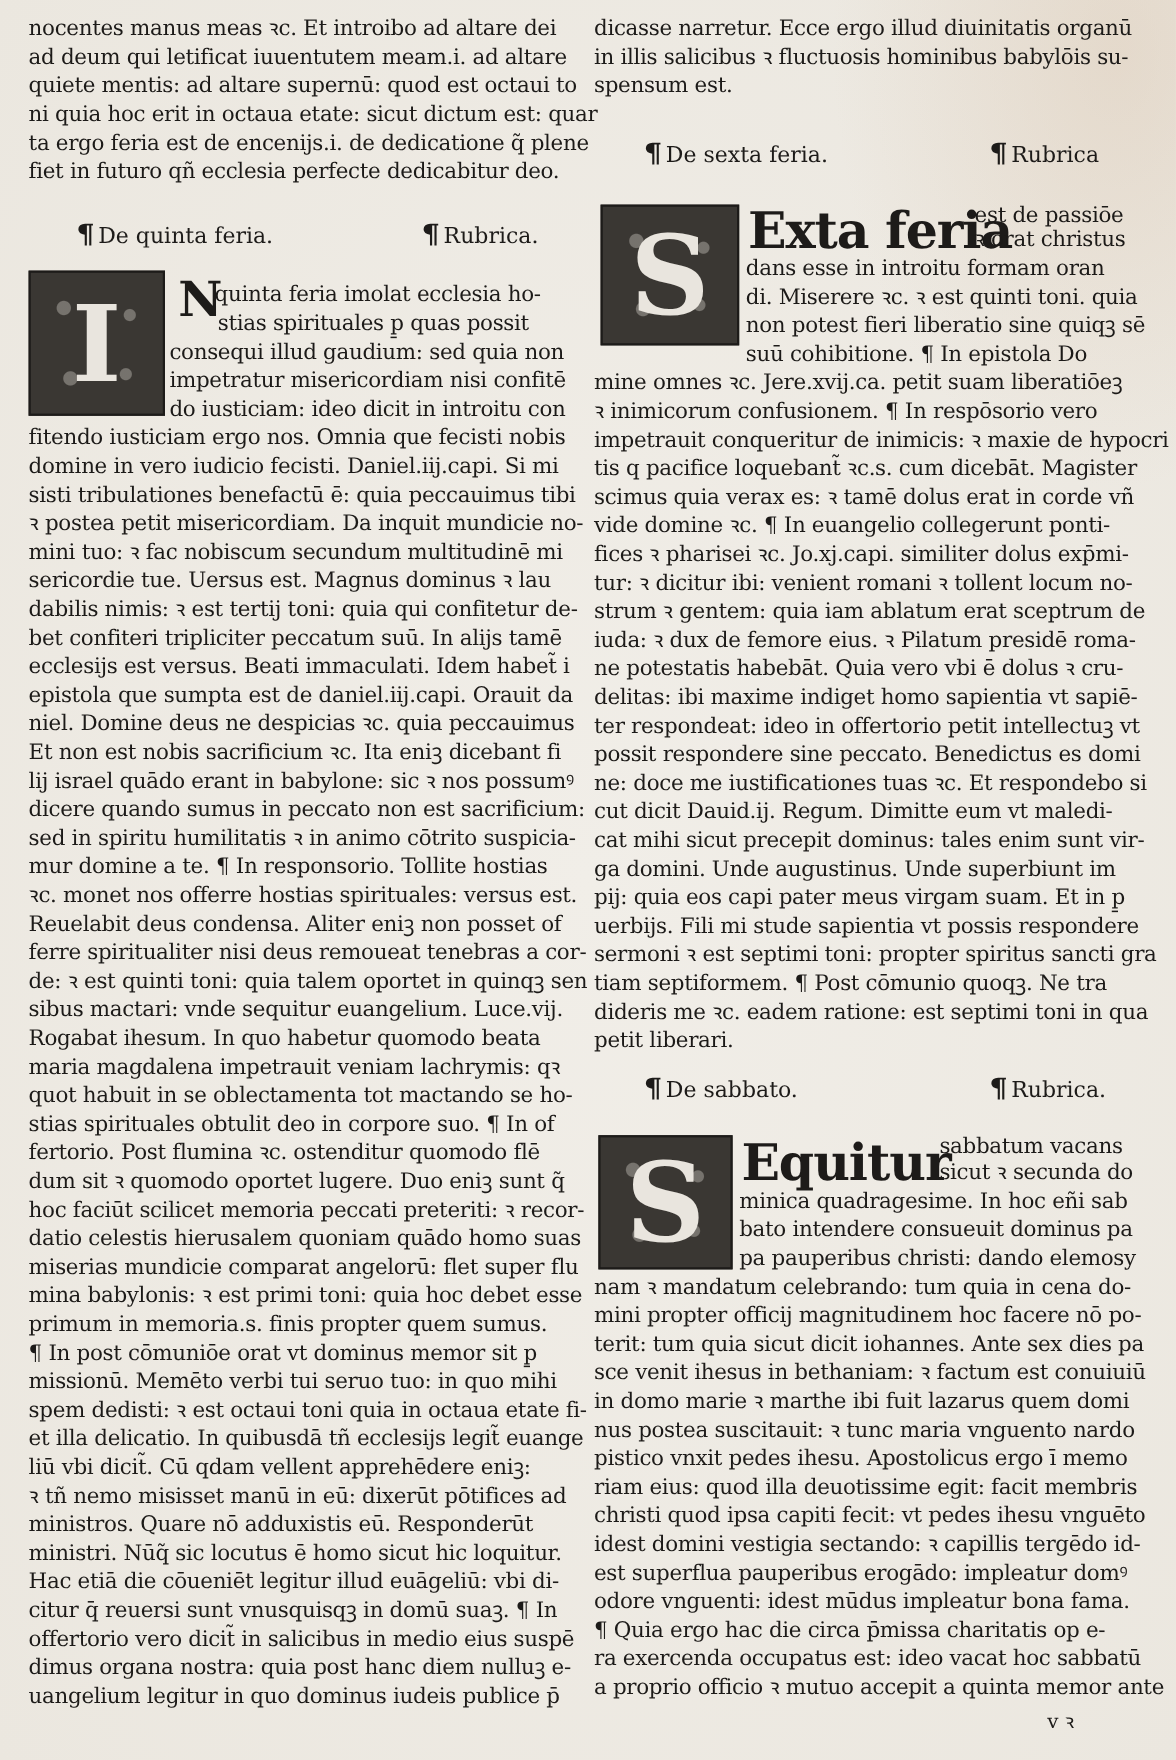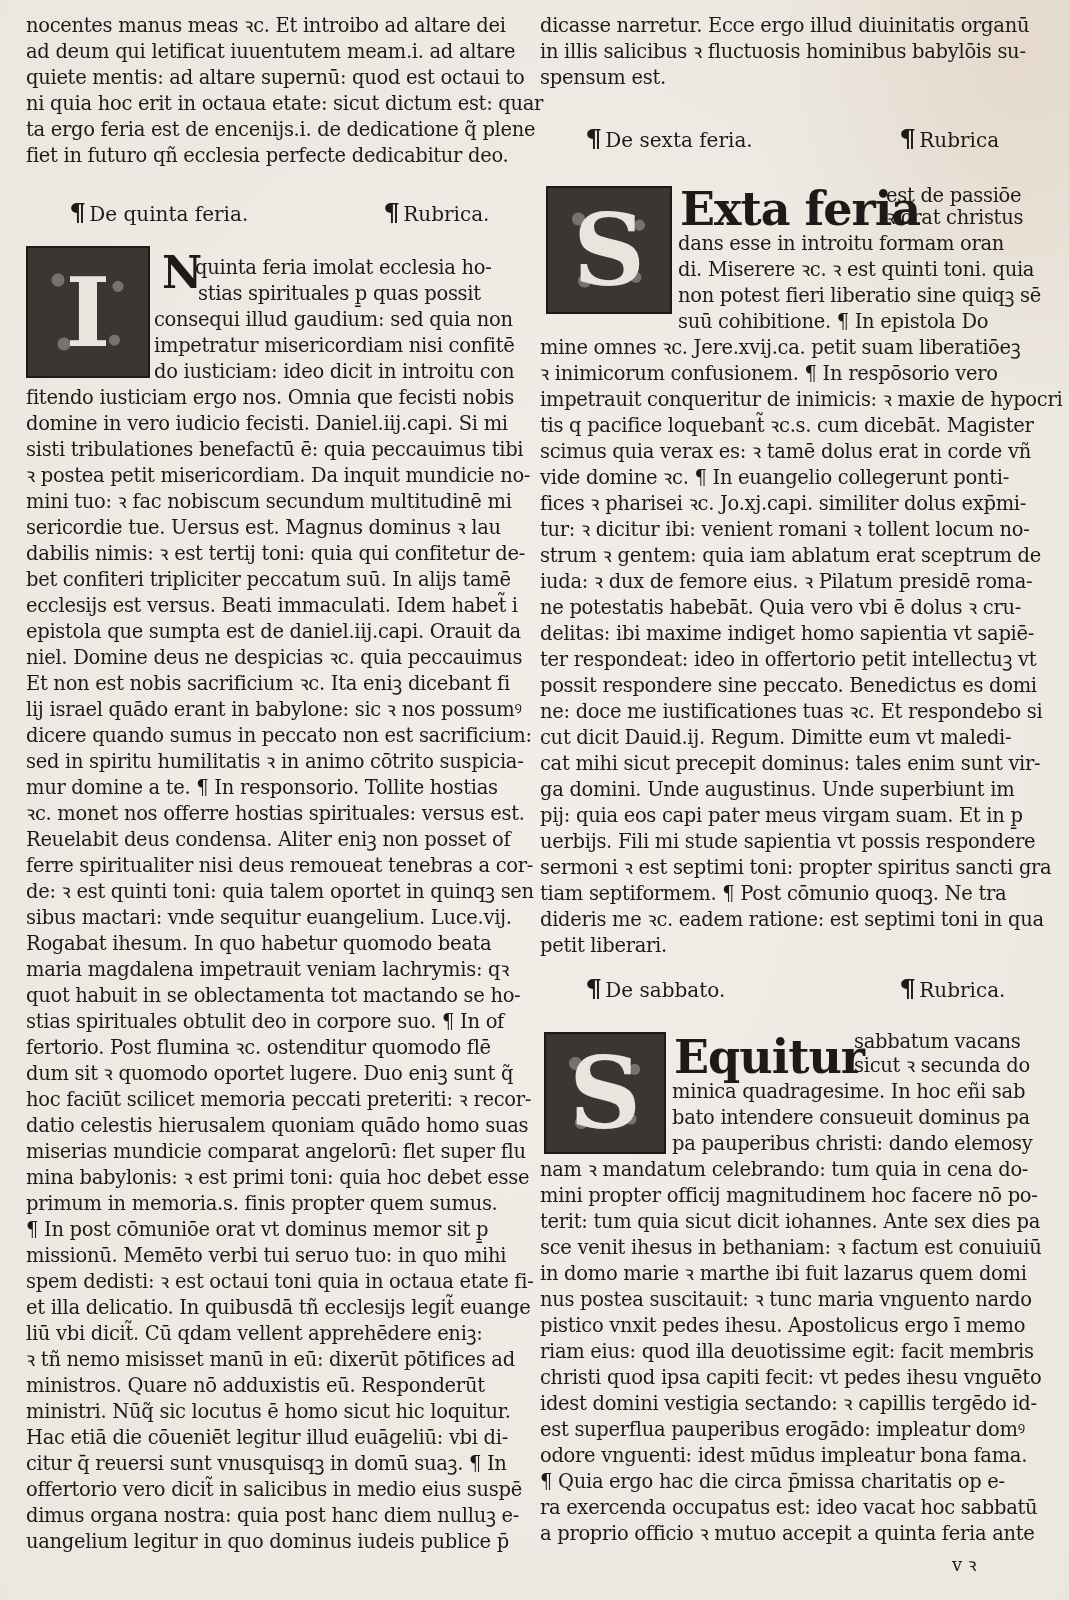--- a/index.html
+++ b/index.html
@@ -202,18 +202,18 @@
       <div class="line" style="top:1262px">in domo marie ꝛ marthe ibi fuit lazarus quem domi</div>
       <div class="line" style="top:1288px">nus postea suscitauit: ꝛ tunc maria vnguento nardo</div>
       <div class="line" style="top:1314px">pistico vnxit pedes ihesu. Apostolicus ergo ī memo</div>
       <div class="line" style="top:1340px">riam eius: quod illa deuotissime egit: facit membris</div>
       <div class="line" style="top:1366px">christi quod ipsa capiti fecit: vt pedes ihesu vnguēto</div>
       <div class="line" style="top:1392px">idest domini vestigia sectando: ꝛ capillis tergēdo id-</div>
       <div class="line" style="top:1418px">est superflua pauperibus erogādo: impleatur domꝰ</div>
       <div class="line" style="top:1444px">odore vnguenti: idest mūdus impleatur bona fama.</div>
       <div class="line" style="top:1470px">¶ Quia ergo hac die circa p̄missa charitatis op e-</div>
       <div class="line" style="top:1496px">ra exercenda occupatus est: ideo vacat hoc sabbatū</div>
-      <div class="line" style="top:1522px">a proprio officio ꝛ mutuo accepit a quinta feria ante</div>
+      <div class="line" style="top:1522px">a proprio officio ꝛ mutuo accepit a quinta memor ante</div>
     </div>
 
     <div class="signature" style="top:1552px; left:412px">v ꝛ</div>
   </div>
 </div>
 
 </body></html>

